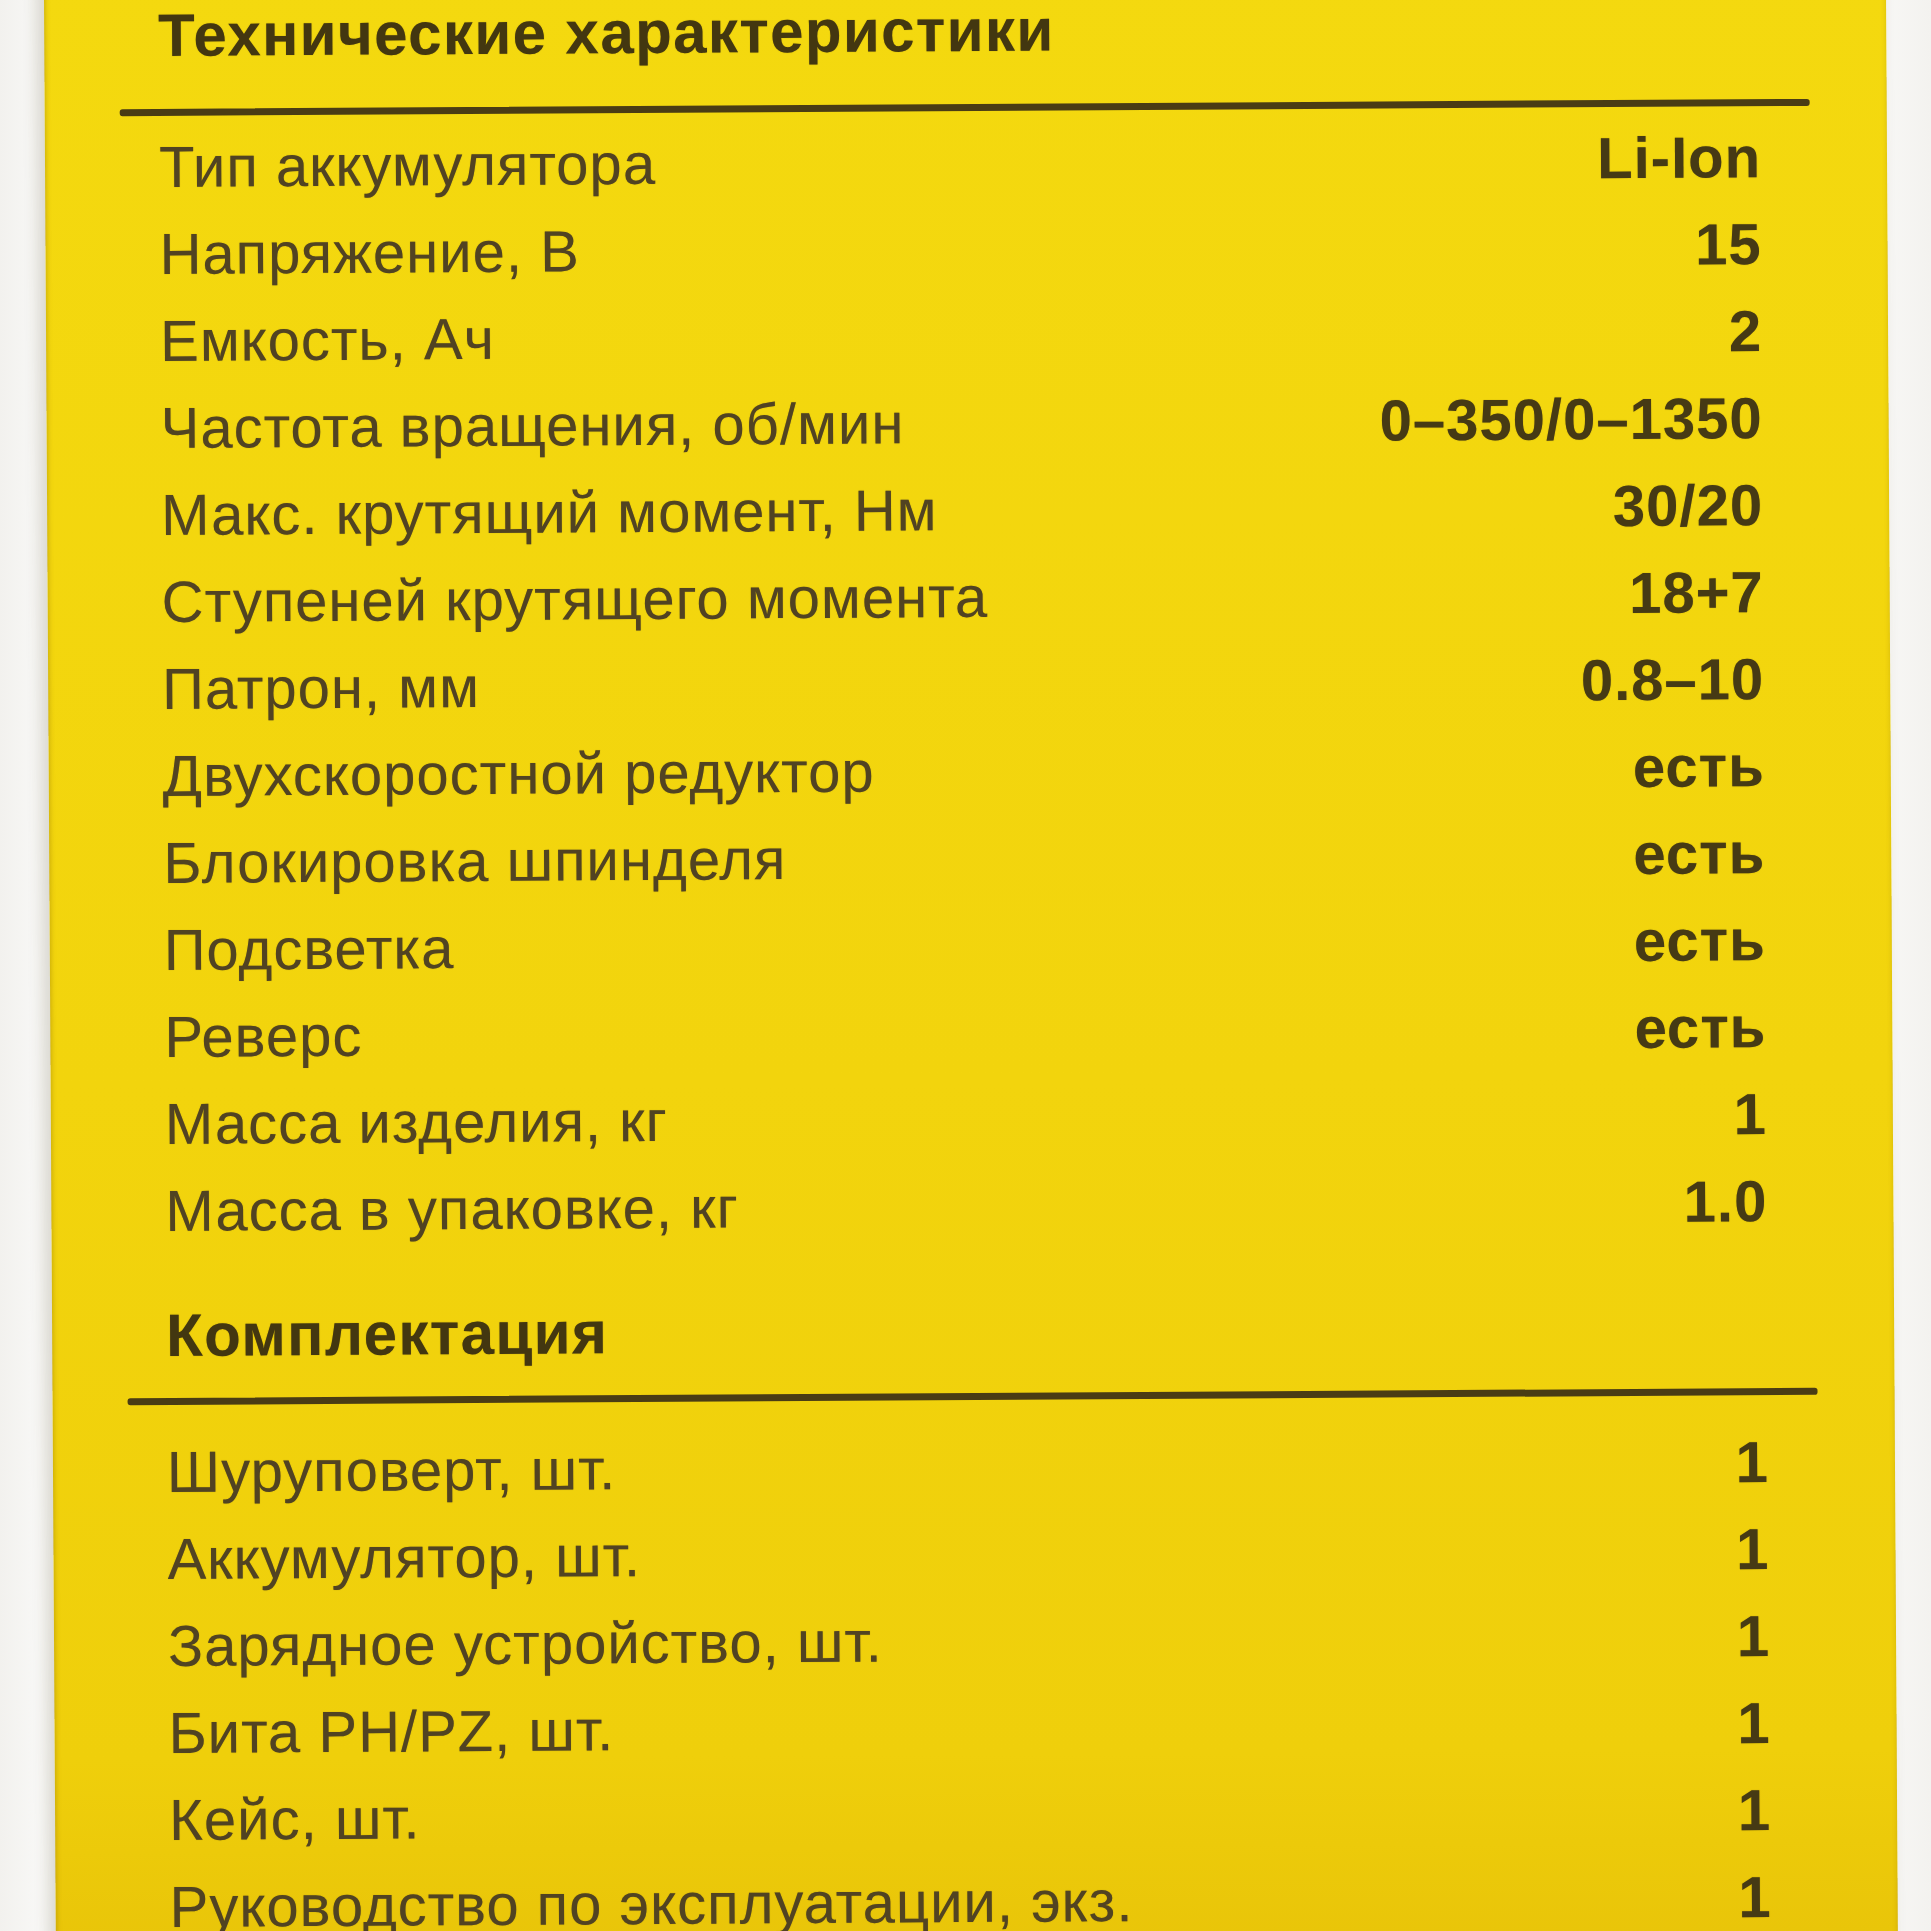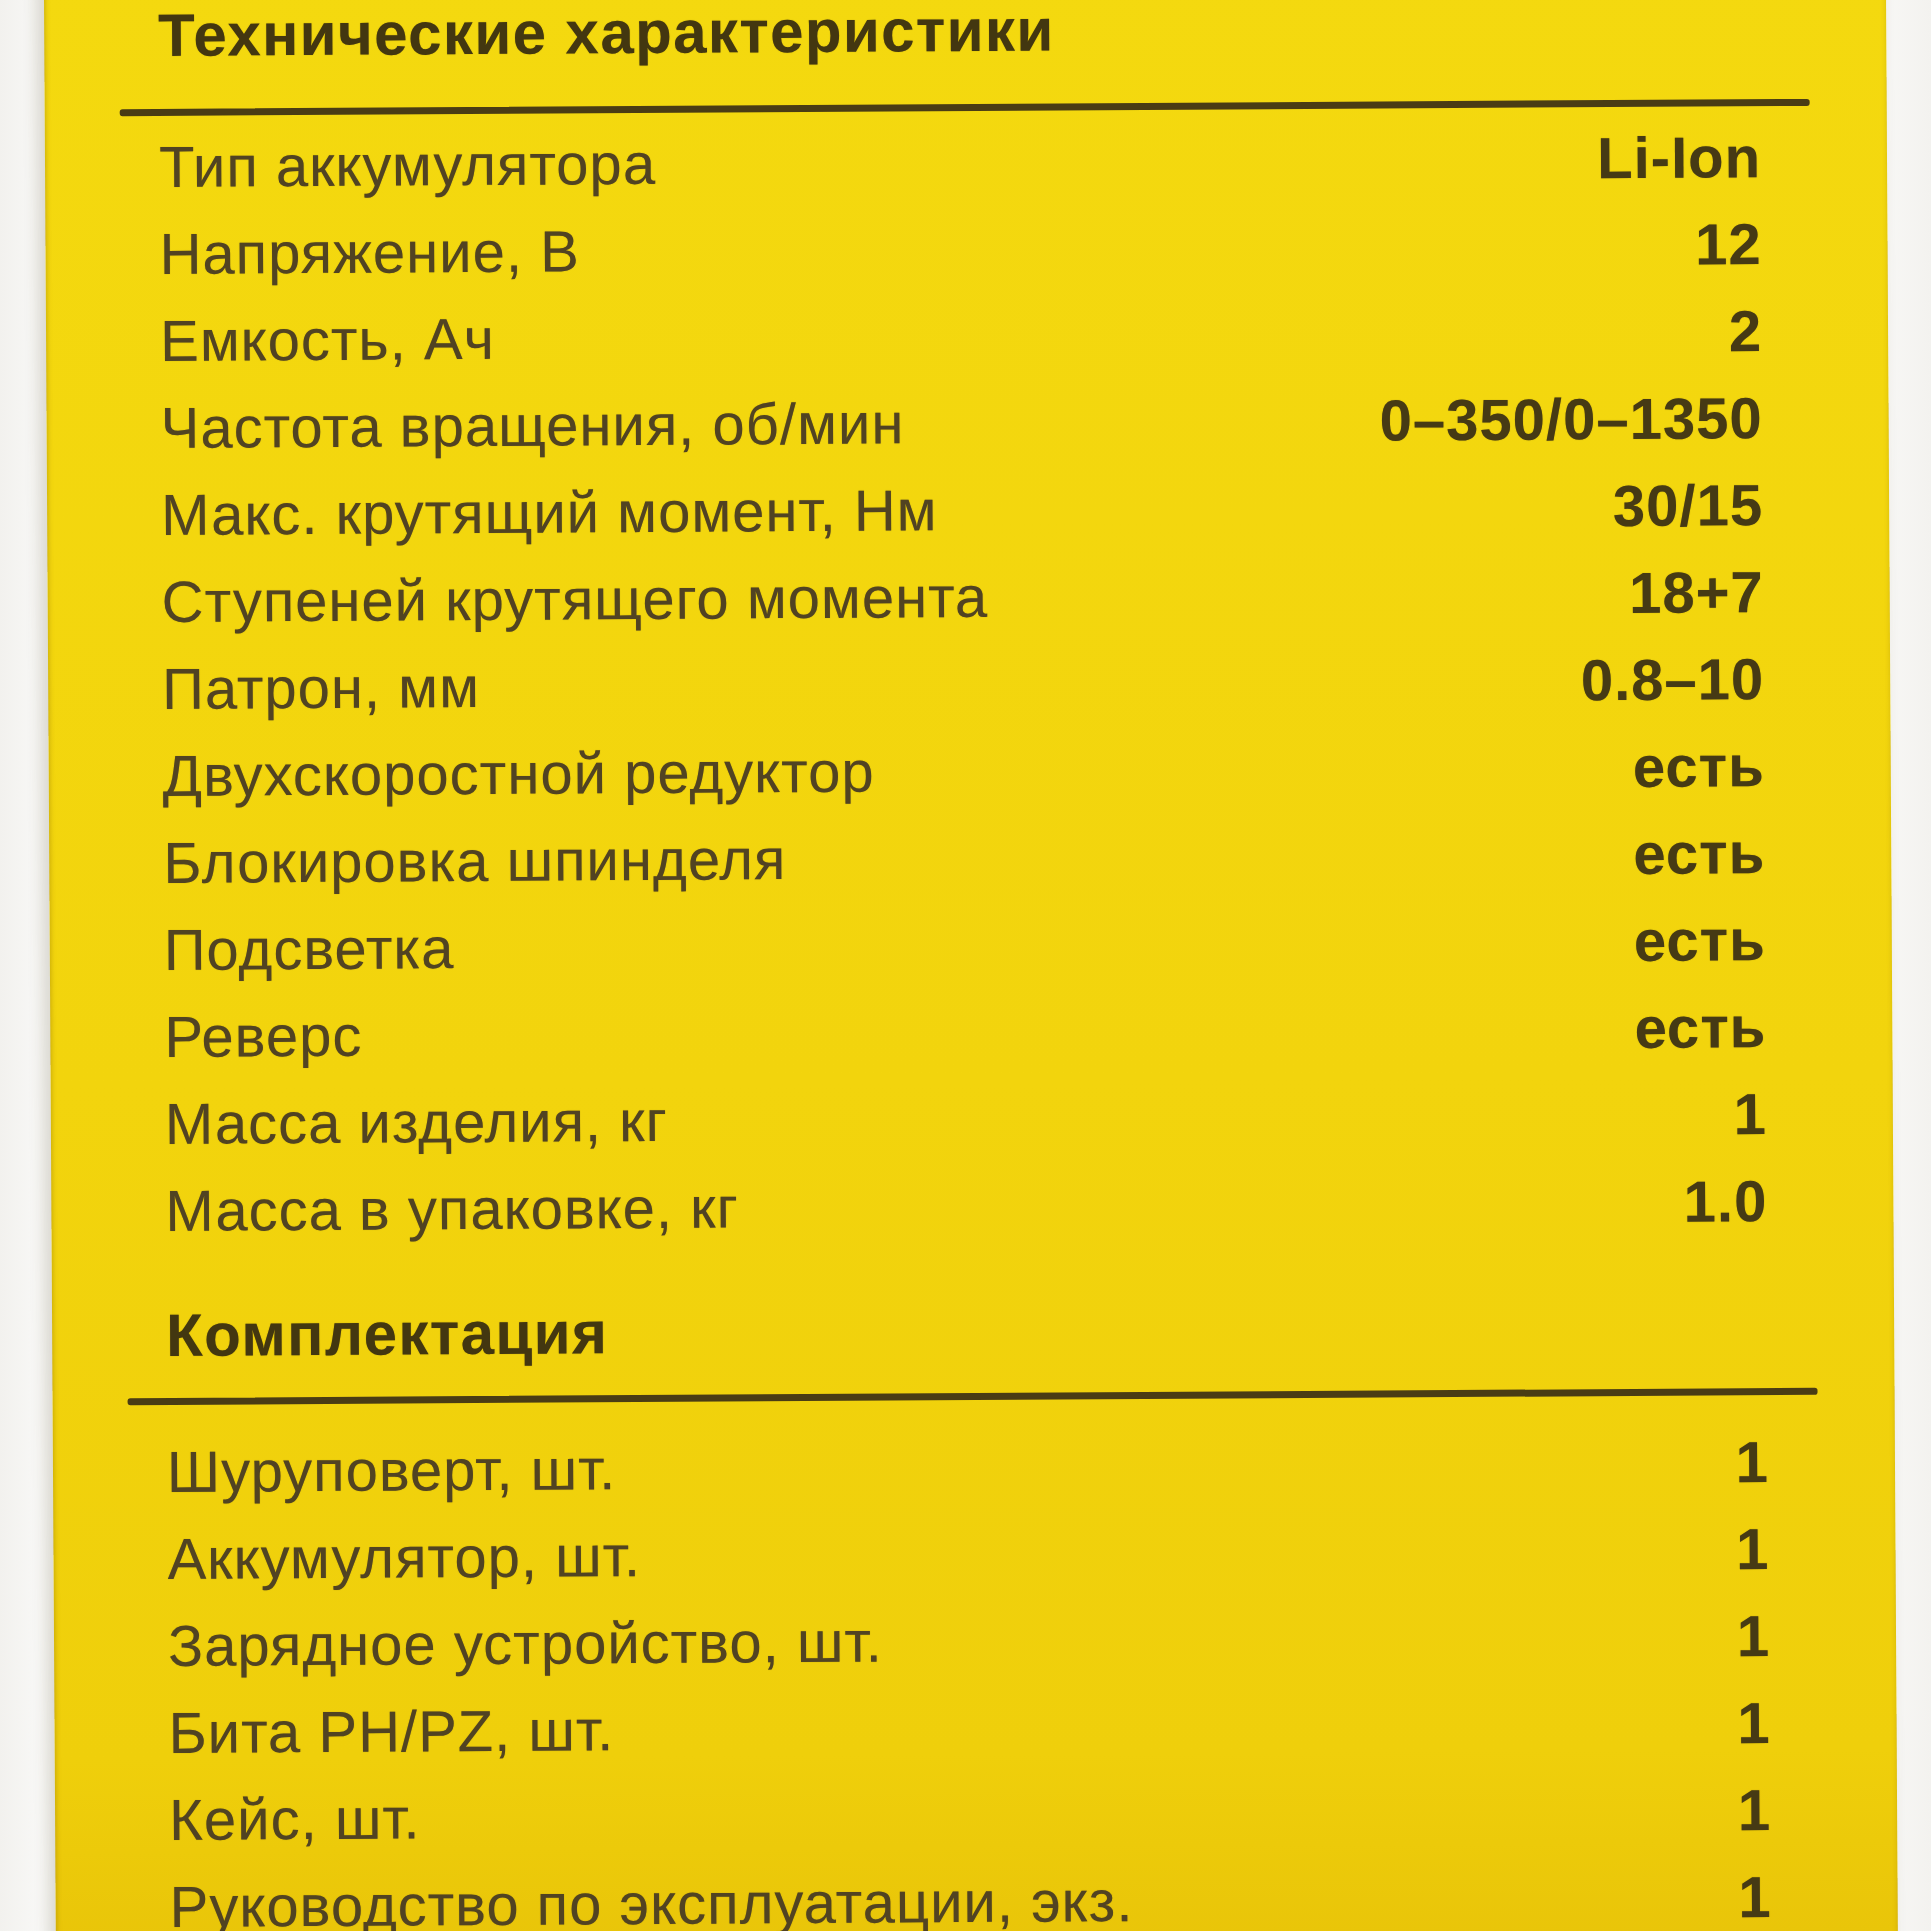--- a/index.html
+++ b/index.html
@@ -92,33 +92,33 @@
       <h1 class="section-title">Технические характеристики</h1>
       <div class="rule"></div>
 
       <div class="rows">
         <div class="row">
           <span class="lbl">Тип аккумулятора</span>
           <span class="val">Li-Ion</span>
         </div>
         <div class="row">
           <span class="lbl">Напряжение, В</span>
-          <span class="val">12</span>
+          <span class="val">15</span>
         </div>
         <div class="row">
           <span class="lbl">Емкость, Ач</span>
           <span class="val">2</span>
         </div>
         <div class="row">
           <span class="lbl">Частота вращения, об/мин</span>
           <span class="val">0–350/0–1350</span>
         </div>
         <div class="row">
           <span class="lbl">Макс. крутящий момент, Нм</span>
-          <span class="val">30/15</span>
+          <span class="val">30/20</span>
         </div>
         <div class="row">
           <span class="lbl">Ступеней крутящего момента</span>
           <span class="val">18+7</span>
         </div>
         <div class="row">
           <span class="lbl">Патрон, мм</span>
           <span class="val">0.8–10</span>
         </div>
         <div class="row">

